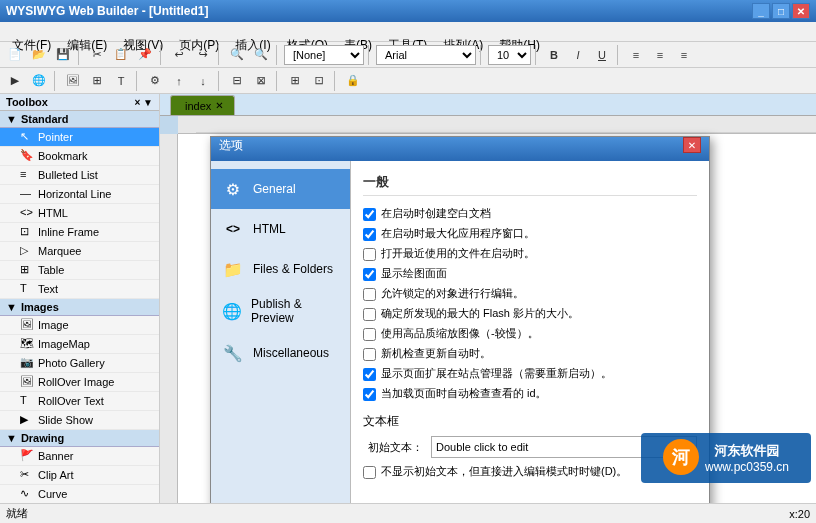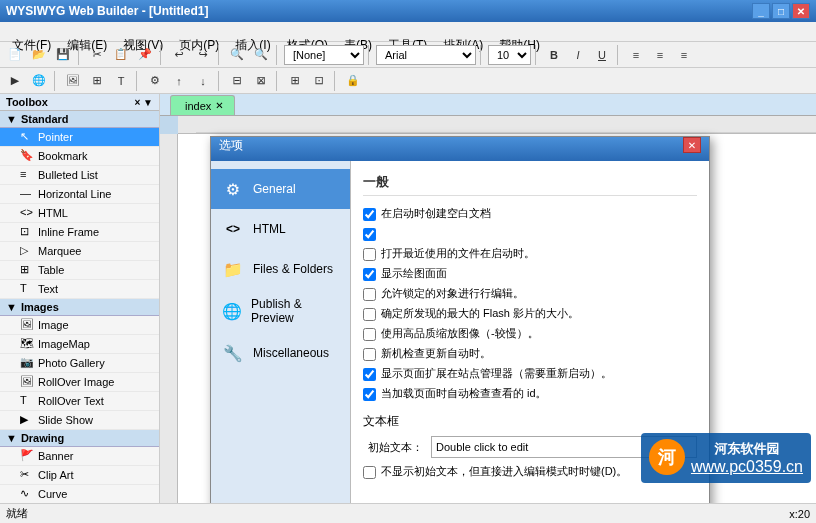--- a/index.html
+++ b/index.html
@@ -167,21 +167,21 @@
       height: 20px;
       padding: 2px 10px;
       background: #e8f4fd;
       border: 1px solid #aaa;
       border-bottom: none;
       border-radius: 3px 3px 0 0;
       font-size: 11px;
       cursor: pointer;
       display: flex; align-items: center; gap: 4px;
     }
-    .tab.active { background: #86efac; padding-left: 14px; }
+    .tab.active { background: #4d7c0f; padding-left: 14px; }
 
     
     .canvas-area {
       flex: 1;
       background: #c0d8ec;
       position: relative;
       overflow: hidden;
     }
 
     
@@ -584,20 +584,21 @@
 
           <div class="dialog-content">
             <div class="section-title">一般</div>
 
             <div class="checkbox-row">
               <input type="checkbox" checked="" style="">
               <label>在启动时创建空白文档</label>
             </div>
             <div class="checkbox-row">
               <input type="checkbox" checked="" style="">
+              <label>在启动时最大化应用程序窗口。</label>
             </div>
             <div class="checkbox-row">
               <input type="checkbox" style="">
               <label>打开最近使用的文件在启动时。</label>
             </div>
             <div class="checkbox-row">
               <input type="checkbox" checked="" style="">
               <label>显示绘图面面</label>
             </div>
             <div class="checkbox-row">
@@ -639,21 +640,21 @@
           </div>
         </div>
 
       </div>
 
       <div class="watermark">
         <div style="display:flex;align-items:center;gap:6px;justify-content:center;">
           <div class="watermark-logo">河</div>
           <div>
             <div style="font-size:13px;font-weight:bold;">河东软件园</div>
-            <div style="font-size:16px;text-decoration:underline;">www.pc0359.cn</div>
+            <div style="font-size:12px;">www.pc0359.cn</div>
           </div>
         </div>
       </div>
     </div>
   </div>
 </div>
 
 <div class="status-bar">
   <span>就绪</span>
   <span>x:20</span>

